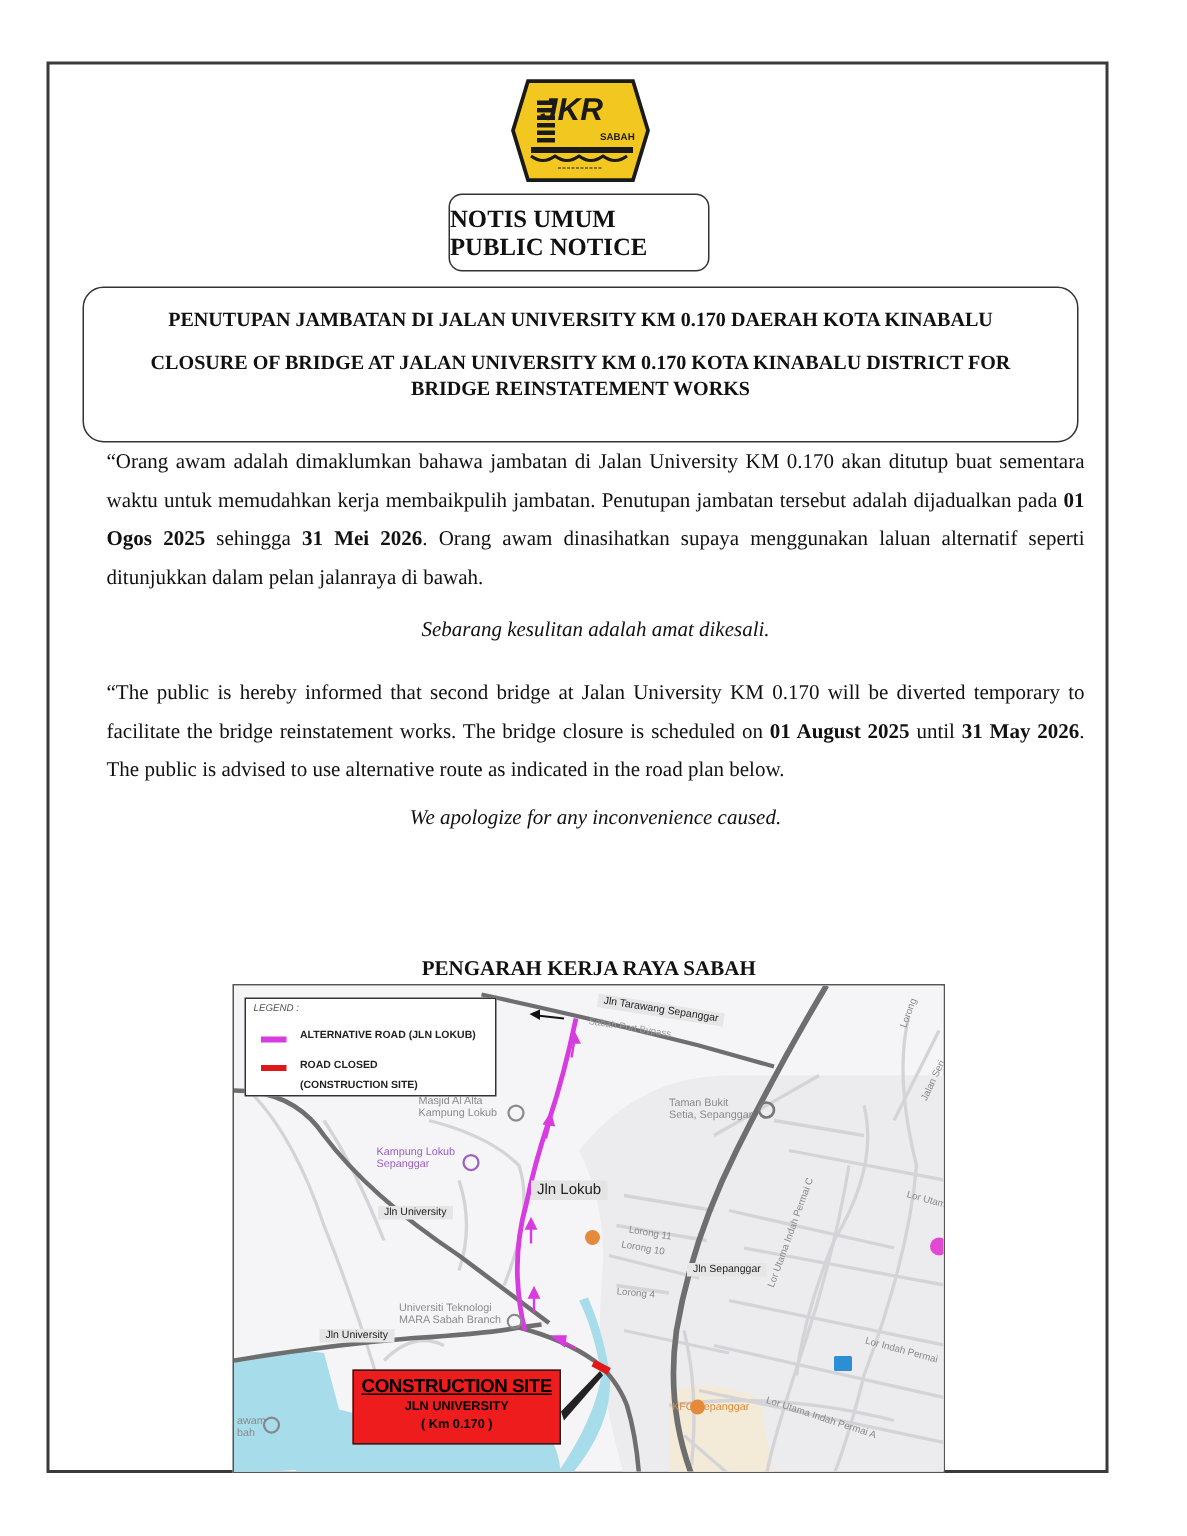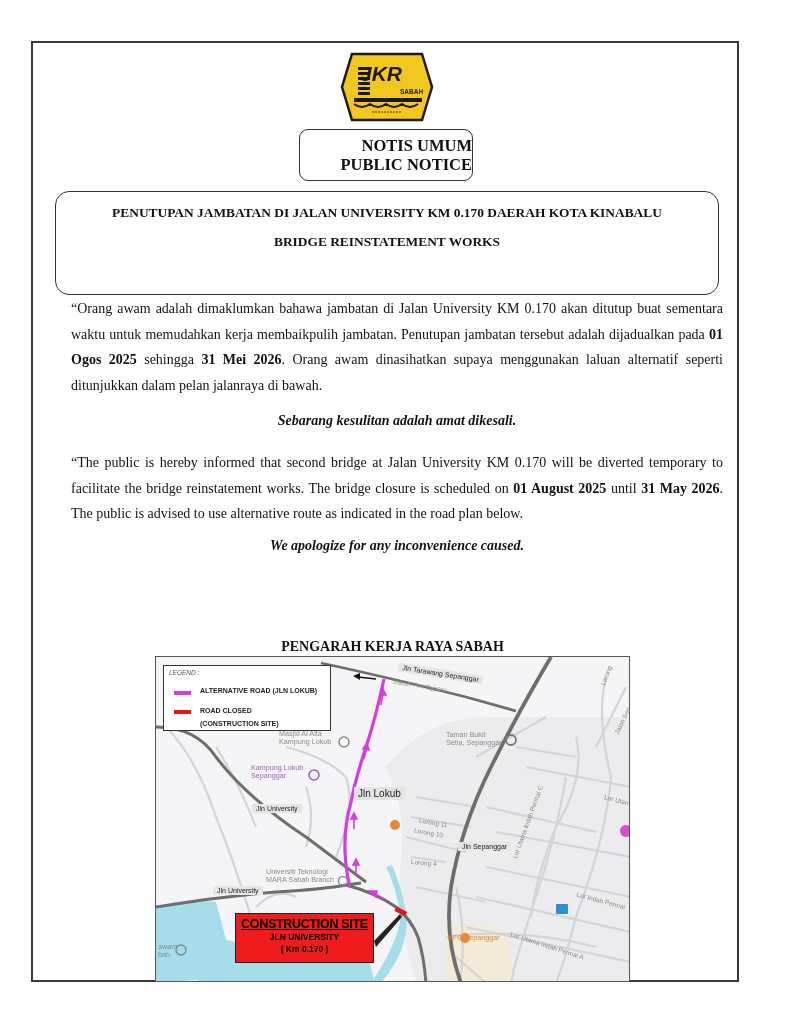--- a/index.html
+++ b/index.html
@@ -3,32 +3,32 @@
 <meta charset="utf-8">
 <style>
   html, body { margin:0; padding:0; background:#ffffff; }
   body { width:791px; height:1024px; position:relative; overflow:hidden;
          font-family:"Liberation Serif", serif; color:#111; }
   .page-border { position:absolute; left:31px; top:41px; width:708px; height:941px;
                  border:2px solid #3a3a3a; box-sizing:border-box; }
   .logo { position:absolute; left:340px; top:52px; width:94px; height:70px; }
   .notice-box { position:absolute; left:299px; top:129px; width:174px; height:52px;
                 border:1.5px solid #333; border-radius:9px; box-sizing:border-box;
-                text-align:right; font-weight:bold; font-size:16.5px; line-height:19px;
+                text-align:left; font-weight:bold; font-size:16.5px; line-height:19px;
                 padding-top:6px; }
   .title-box { position:absolute; left:55px; top:191px; width:664px; height:104px;
                border:1.5px solid #333; border-radius:14px; box-sizing:border-box;
                text-align:center; font-weight:bold; font-size:13.4px; line-height:17.5px;
                padding-top:12px; }
   .title-box .gap { height:11px; }
   .para { position:absolute; left:71px; width:652px; font-size:14px; line-height:25.5px;
           text-align:justify; }
   .para b { font-weight:bold; }
   .center-it { position:absolute; left:71px; width:652px; text-align:center;
-               font-size:14px; font-style:italic; font-weight:bold; }
+               font-size:14px; font-style:italic; font-weight:normal; }
   .map-heading { position:absolute; left:155px; width:475px; top:639px; text-align:center;
                  font-size:14px; font-weight:bold; }
   .map { position:absolute; left:155px; top:656px; width:475px; height:326px;
          border:1.5px solid #555; box-sizing:border-box; background:#f4f4f6; overflow:hidden; }
   .map svg.base { position:absolute; left:0; top:0; }
   .lbl { position:absolute; font-family:"Liberation Sans", sans-serif; white-space:nowrap; }
   .road-tag { background:#e6e6e6; color:#222; font-size:7px; padding:1px 4px; }
   .poi { color:#8a8a8a; font-size:7.2px; line-height:8px; }
   .poi.purple { color:#9b5fc0; }
   .poi.orange { color:#e08a3a;padding-left:44px; }
@@ -69,20 +69,21 @@
 </div>
 
 <div class="notice-box">
   <div>NOTIS UMUM</div>
   <div>PUBLIC NOTICE</div>
 </div>
 
 <div class="title-box">
   <div>PENUTUPAN JAMBATAN DI JALAN UNIVERSITY KM 0.170 DAERAH KOTA KINABALU</div>
   <div class="gap"></div>
+  <div>CLOSURE OF BRIDGE AT JALAN UNIVERSITY KM 0.170 KOTA KINABALU DISTRICT FOR</div>
   <div>BRIDGE REINSTATEMENT WORKS</div>
 </div>
 
 <p class="para" style="top:296px; margin:0;"><span>“Orang awam adalah dimaklumkan bahawa jambatan di Jalan University KM 0.170 akan ditutup buat sementara waktu untuk memudahkan kerja membaikpulih jambatan. Penutupan jambatan tersebut adalah dijadualkan pada </span><b>01 Ogos 2025</b><span> sehingga </span><b>31 Mei 2026</b><span>. Orang awam dinasihatkan supaya menggunakan laluan alternatif seperti ditunjukkan dalam pelan jalanraya di bawah.</span></p>
 
 <div class="center-it" style="top:413px;">Sebarang kesulitan adalah amat dikesali.</div>
 
 <p class="para" style="top:450px; margin:0;"><span>“The public is hereby informed that second bridge at Jalan University KM 0.170 will be diverted temporary to facilitate the bridge reinstatement works. The bridge closure is scheduled on </span><b>01 August 2025</b><span> until </span><b>31 May 2026</b><span>. The public is advised to use alternative route as indicated in the road plan below.</span></p>
 
 <div class="center-it" style="top:538px;">We apologize for any inconvenience caused.</div>

